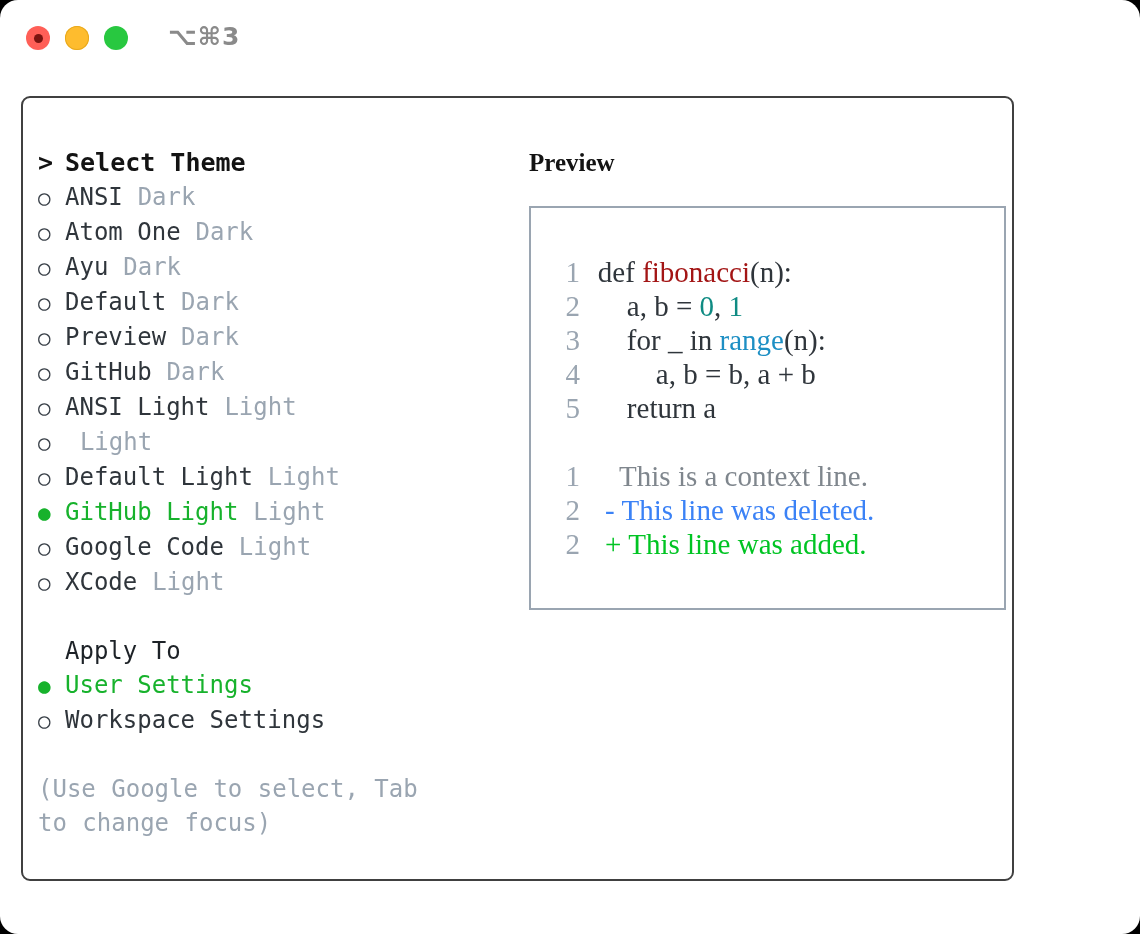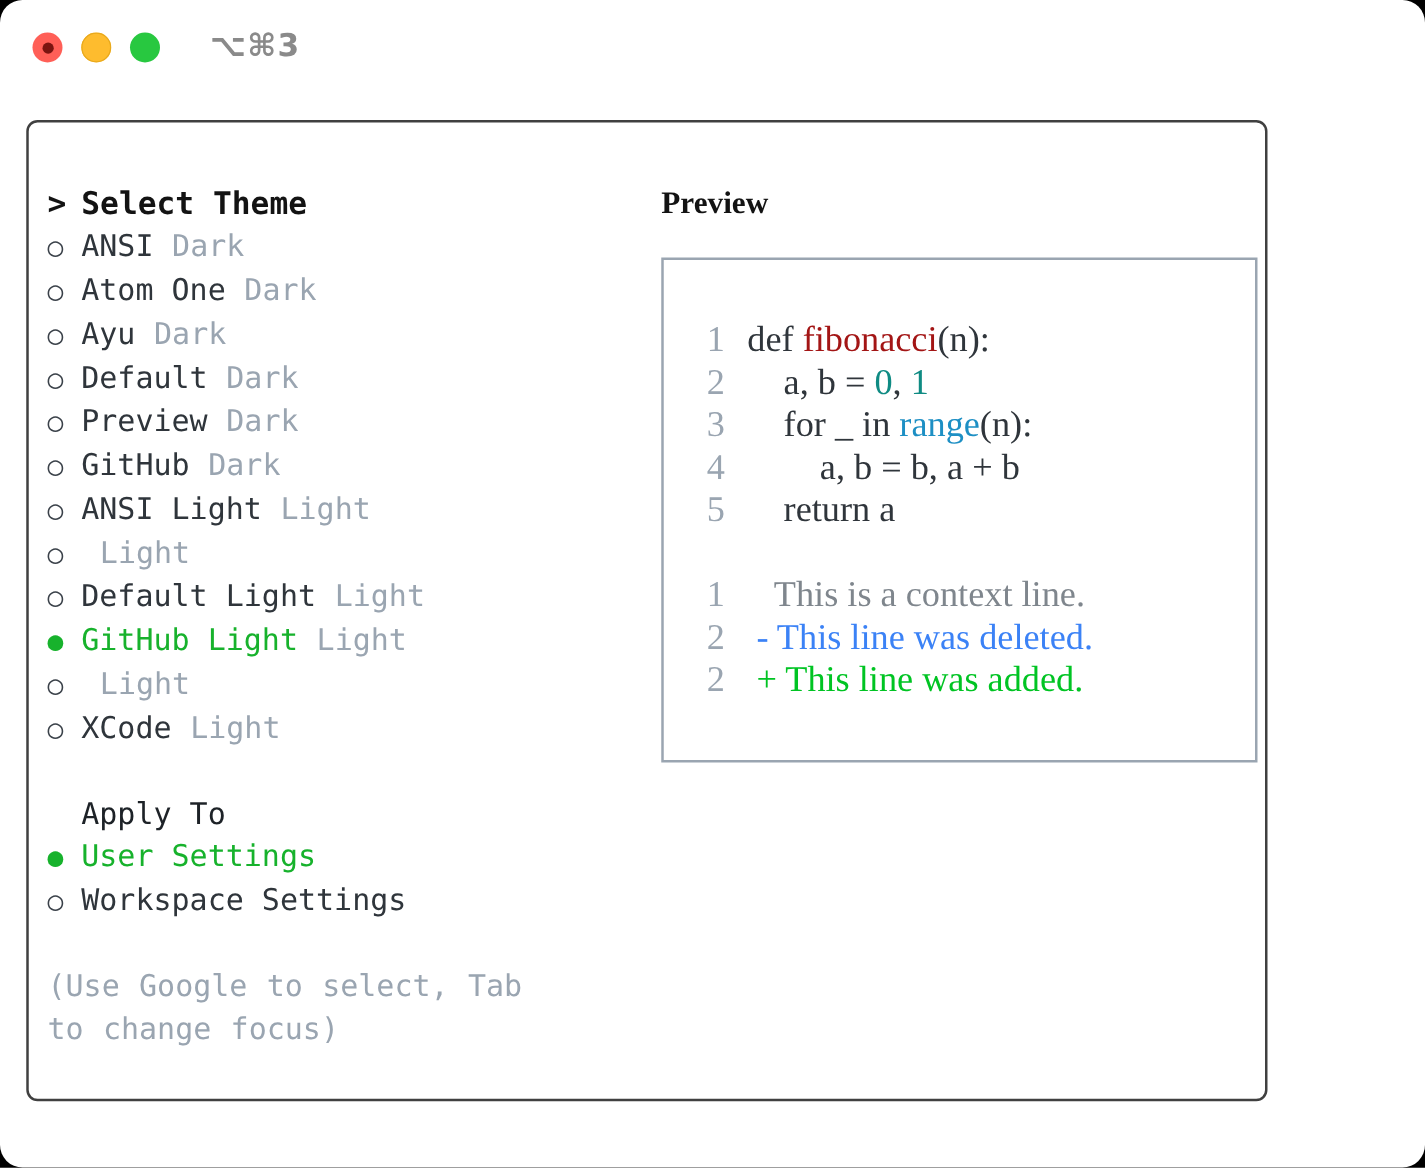--- a/index.html
+++ b/index.html
@@ -241,20 +241,21 @@
               <span class="name">Default Light</span>
               <span class="variant">Light</span>
             </li>
             <li class="opt selected">
               <span class="marker on">●</span>
               <span class="name">GitHub Light</span>
               <span class="variant">Light</span>
             </li>
             <li class="opt">
               <span class="marker">○</span>
+              <span class="name">Google Code</span>
               <span class="variant">Light</span>
             </li>
             <li class="opt">
               <span class="marker">○</span>
               <span class="name">XCode</span>
               <span class="variant">Light</span>
             </li>
           </ul>
 
         <div class="gap"></div>

